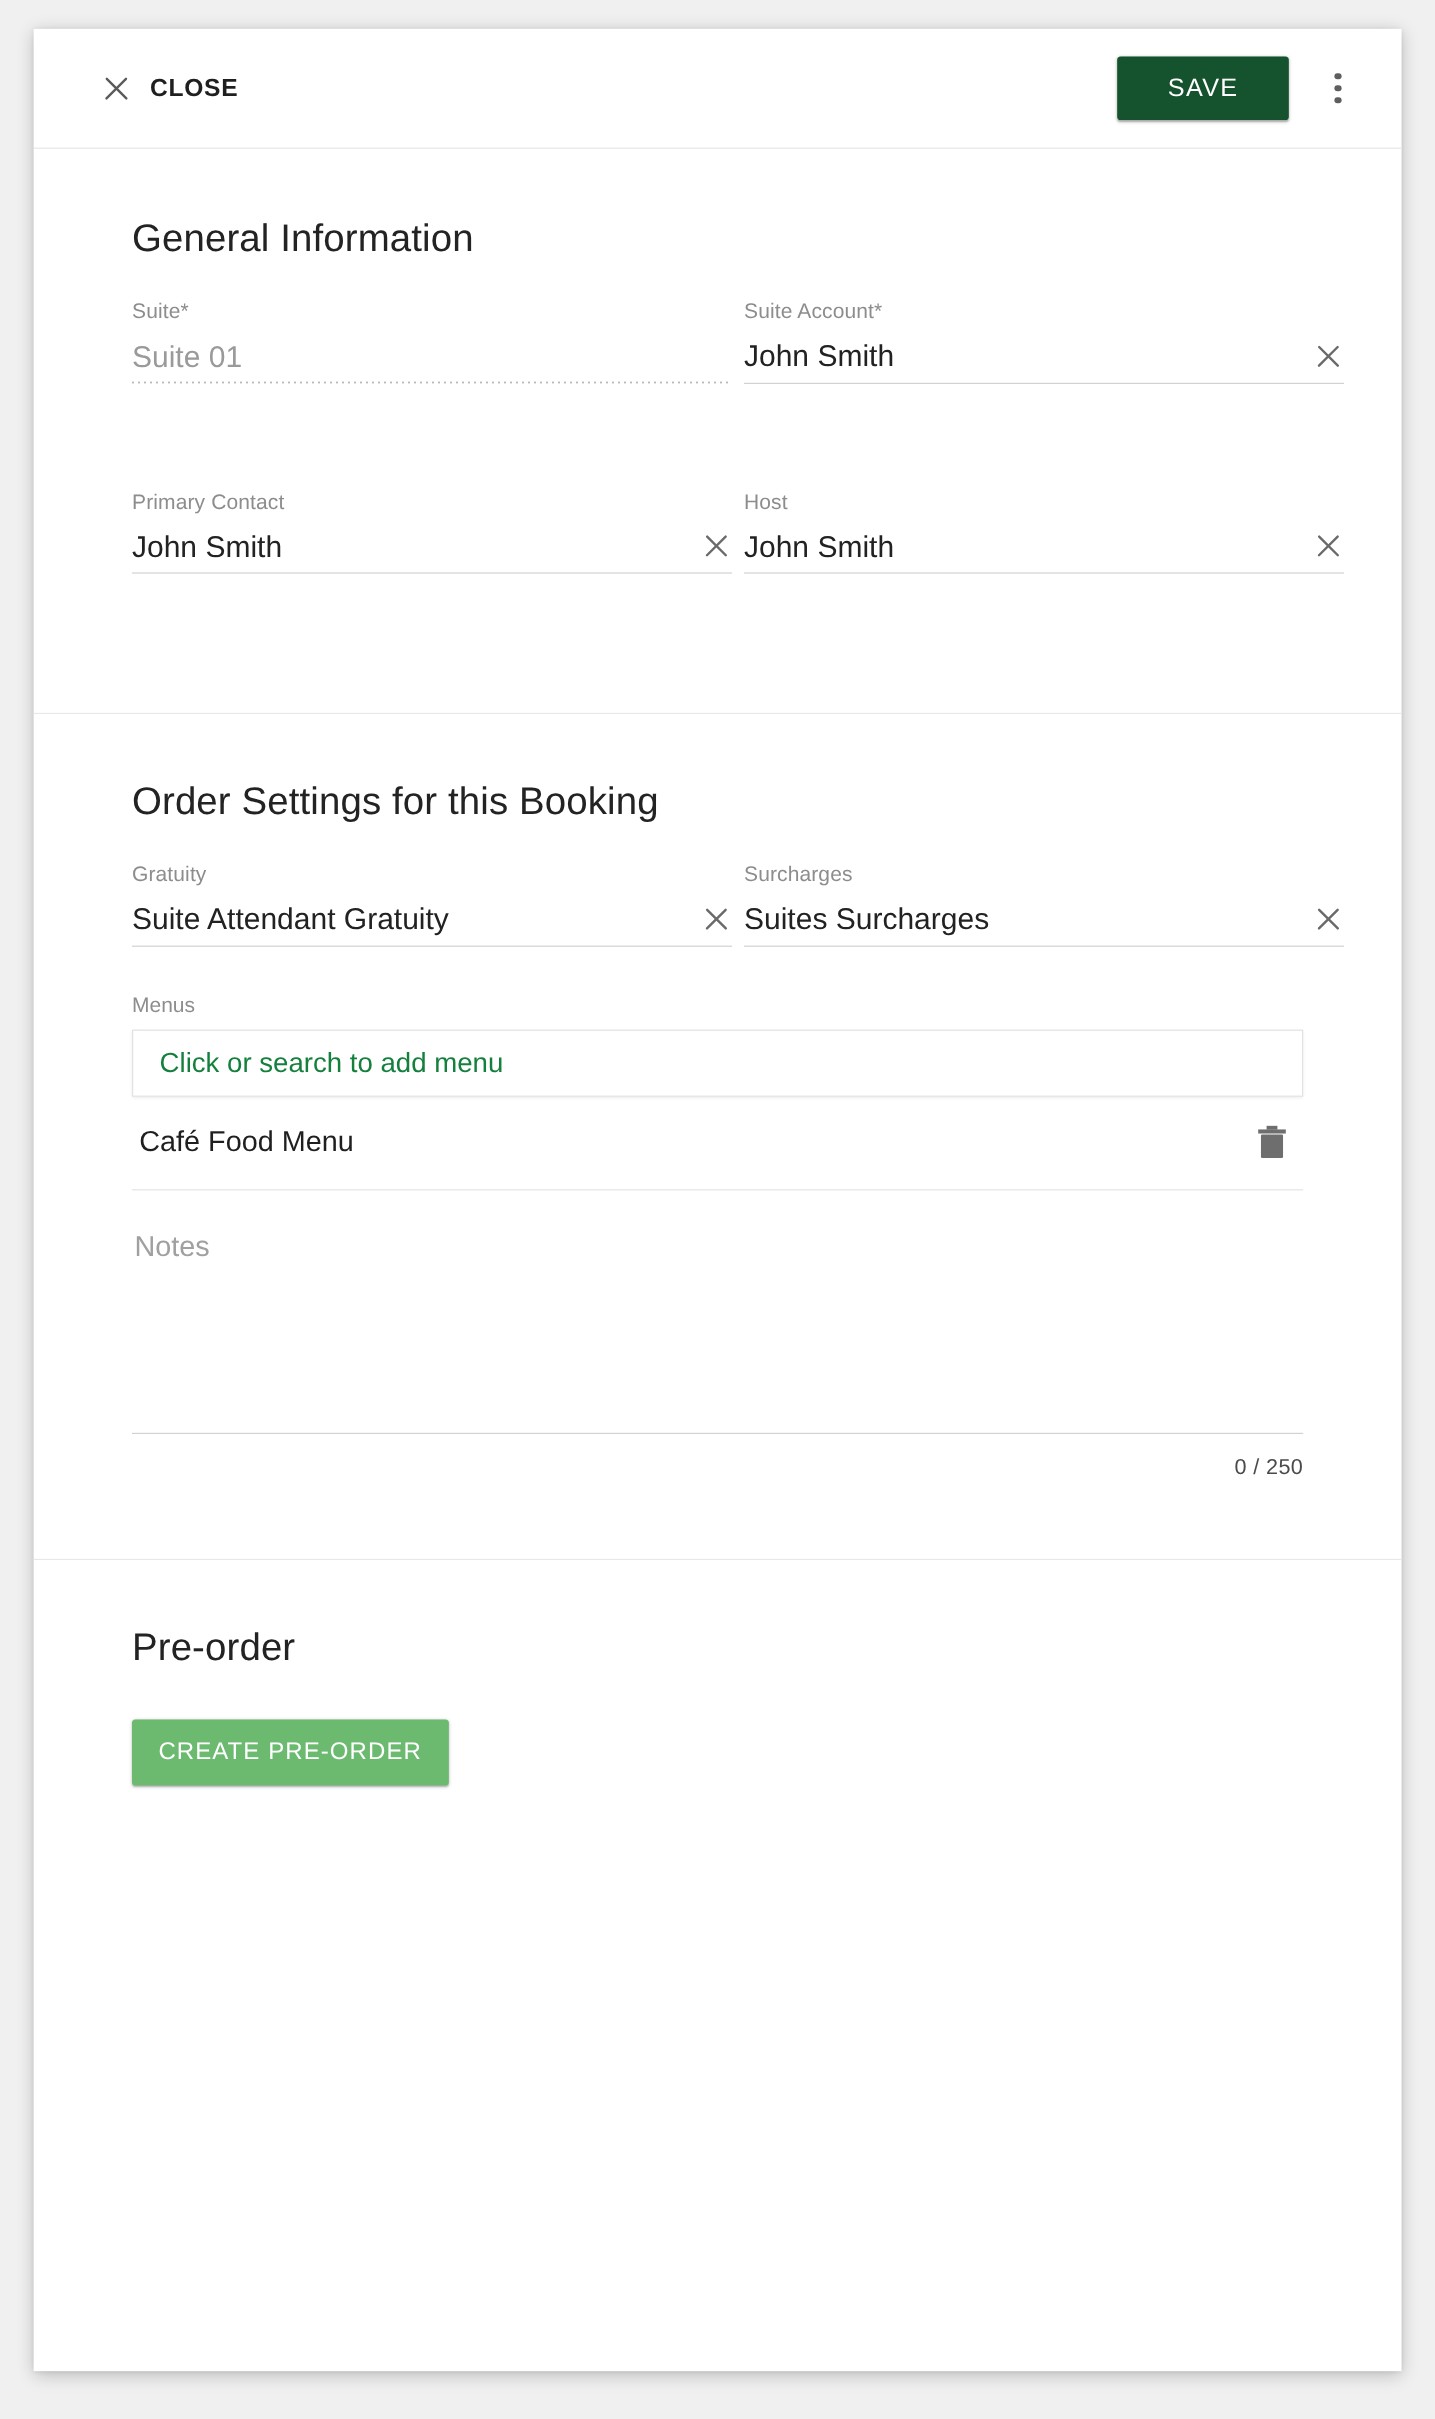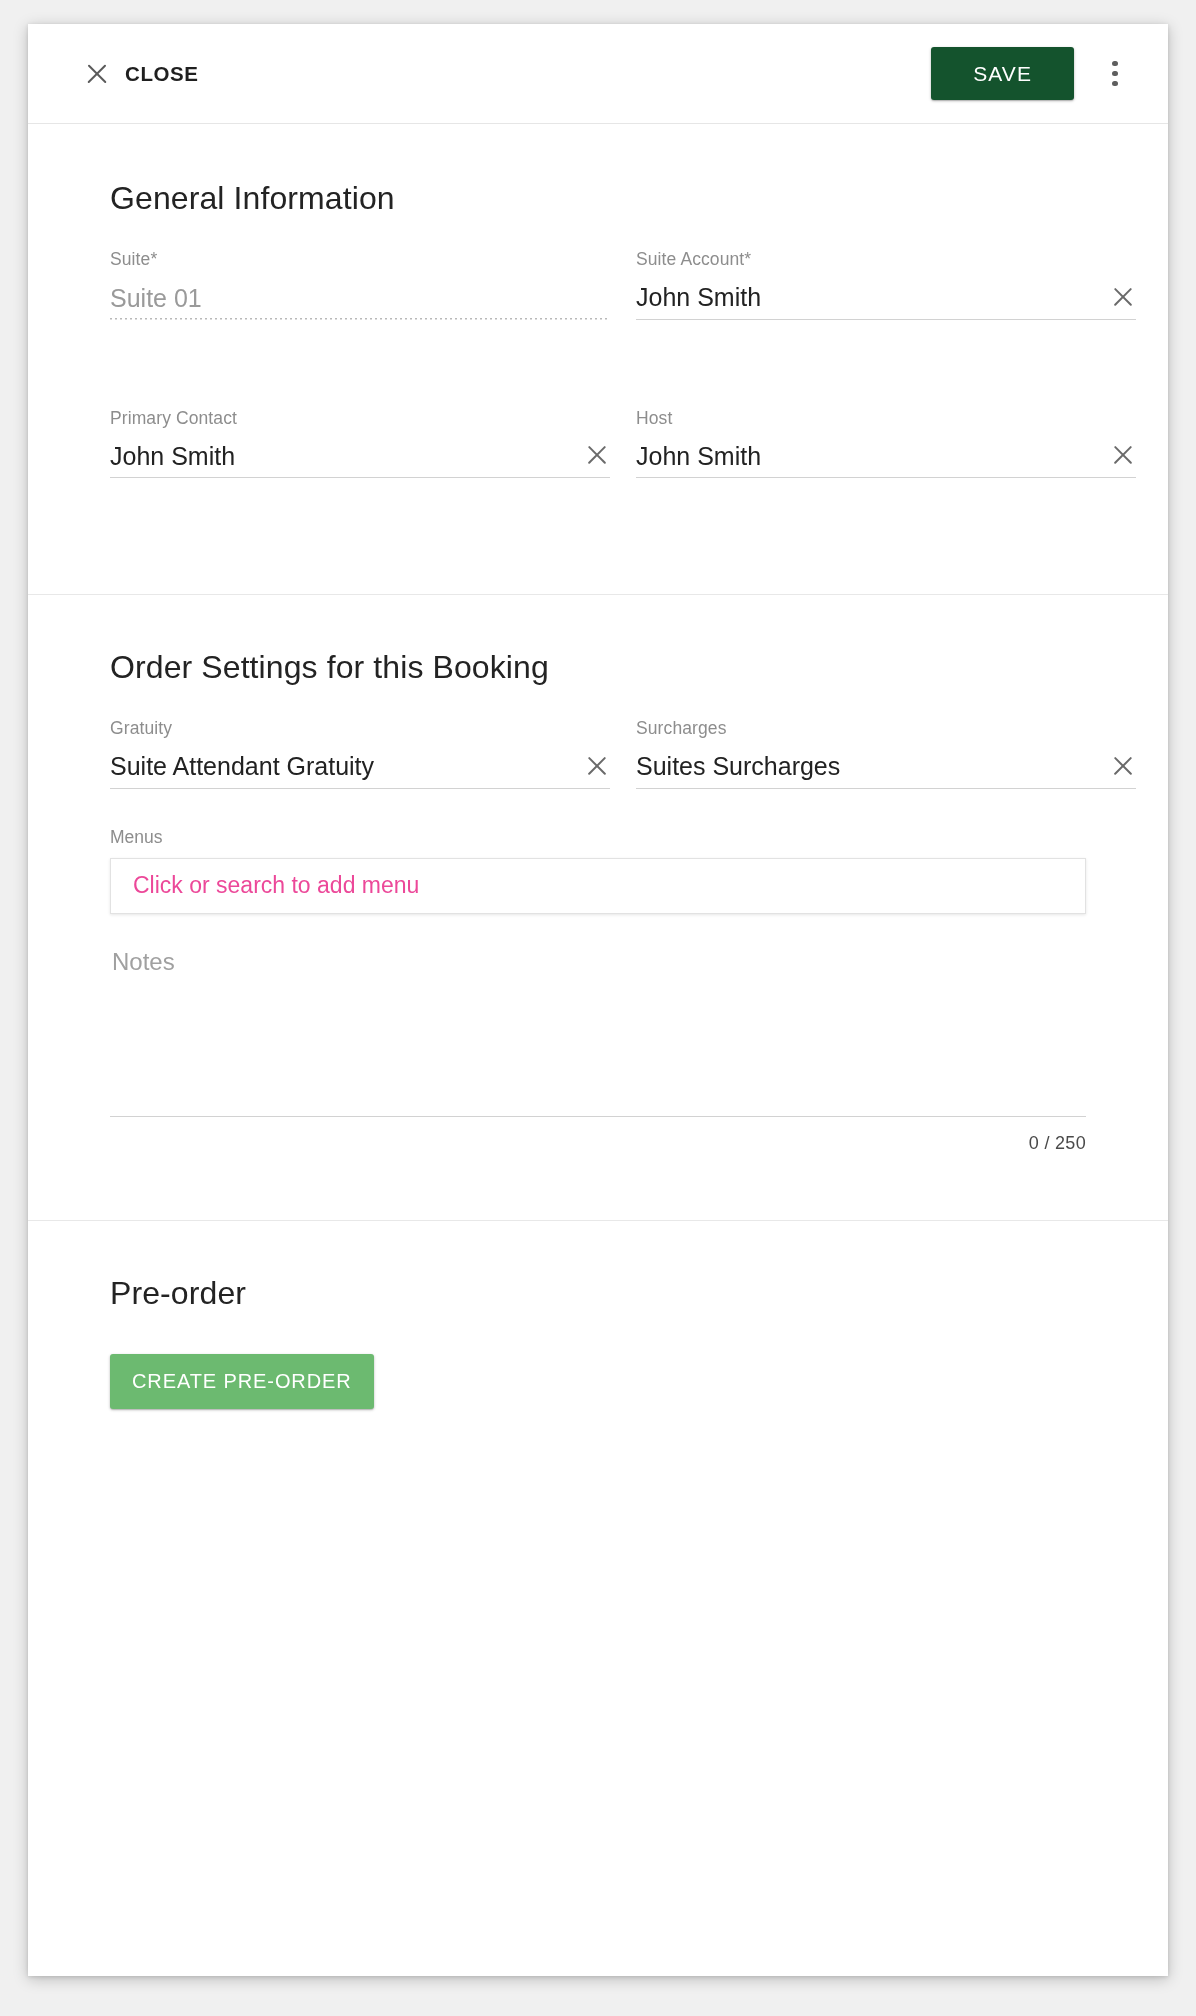--- a/index.html
+++ b/index.html
@@ -134,21 +134,21 @@
 
   .section-title {
     font-size: 32px;
     font-weight: normal;
     color: #232323;
     letter-spacing: 0.1px;
   }
 
   .row {
     display: flex;
-    gap: 16px;
+    gap: 0;
   }
   .col {
     width: 500px;
     flex: 0 0 500px;
   }
   .col + .col { margin-left: 10px; }
 
   
   .field {
     position: relative;
@@ -229,21 +229,21 @@
     border: 1px solid #e2e2e2;
     background: #ffffff;
     box-shadow: 0 1px 3px rgba(0,0,0,0.10);
     display: flex;
     align-items: center;
     padding: 0 22px;
     cursor: text;
   }
   .menus-search-ph {
     font-size: 23px;
-    color: #ec4899;
+    color: #15803d;
   }
 
   .menu-item {
     display: flex;
     align-items: center;
     height: 78px;
     padding: 0 6px 0 6px;
     border-bottom: 1px solid #e4e4e4;
   }
   .menu-item-name {
@@ -410,20 +410,30 @@
           </div>
         </div>
       </div>
 
       <div class="menus-block">
         <span class="menus-label">Menus</span>
         <div class="menus-search">
           <span class="menus-search-ph">Click or search to add menu</span>
         </div>
 
+        <div class="menu-item">
+          <span class="menu-item-name">Café Food Menu</span>
+          <button class="trash-btn">
+            <svg width="26" height="30" viewBox="0 0 26 30">
+              <rect x="1.5" y="4.2" width="23" height="3.4" fill="#6e6e6e"></rect>
+              <rect x="8.5" y="1.2" width="9" height="3.2" fill="#6e6e6e"></rect>
+              <rect x="3.8" y="8.4" width="18.4" height="19.6" rx="1" fill="#6e6e6e"></rect>
+            </svg>
+          </button>
+        </div>
       </div>
 
       <div class="notes-block">
         <textarea class="notes-area" placeholder="Notes" style=""></textarea>
         <div class="counter">0 / 250</div>
       </div>
     </div>
 
     <div class="section section-preorder">
       <h2 class="section-title">Pre-order</h2>

